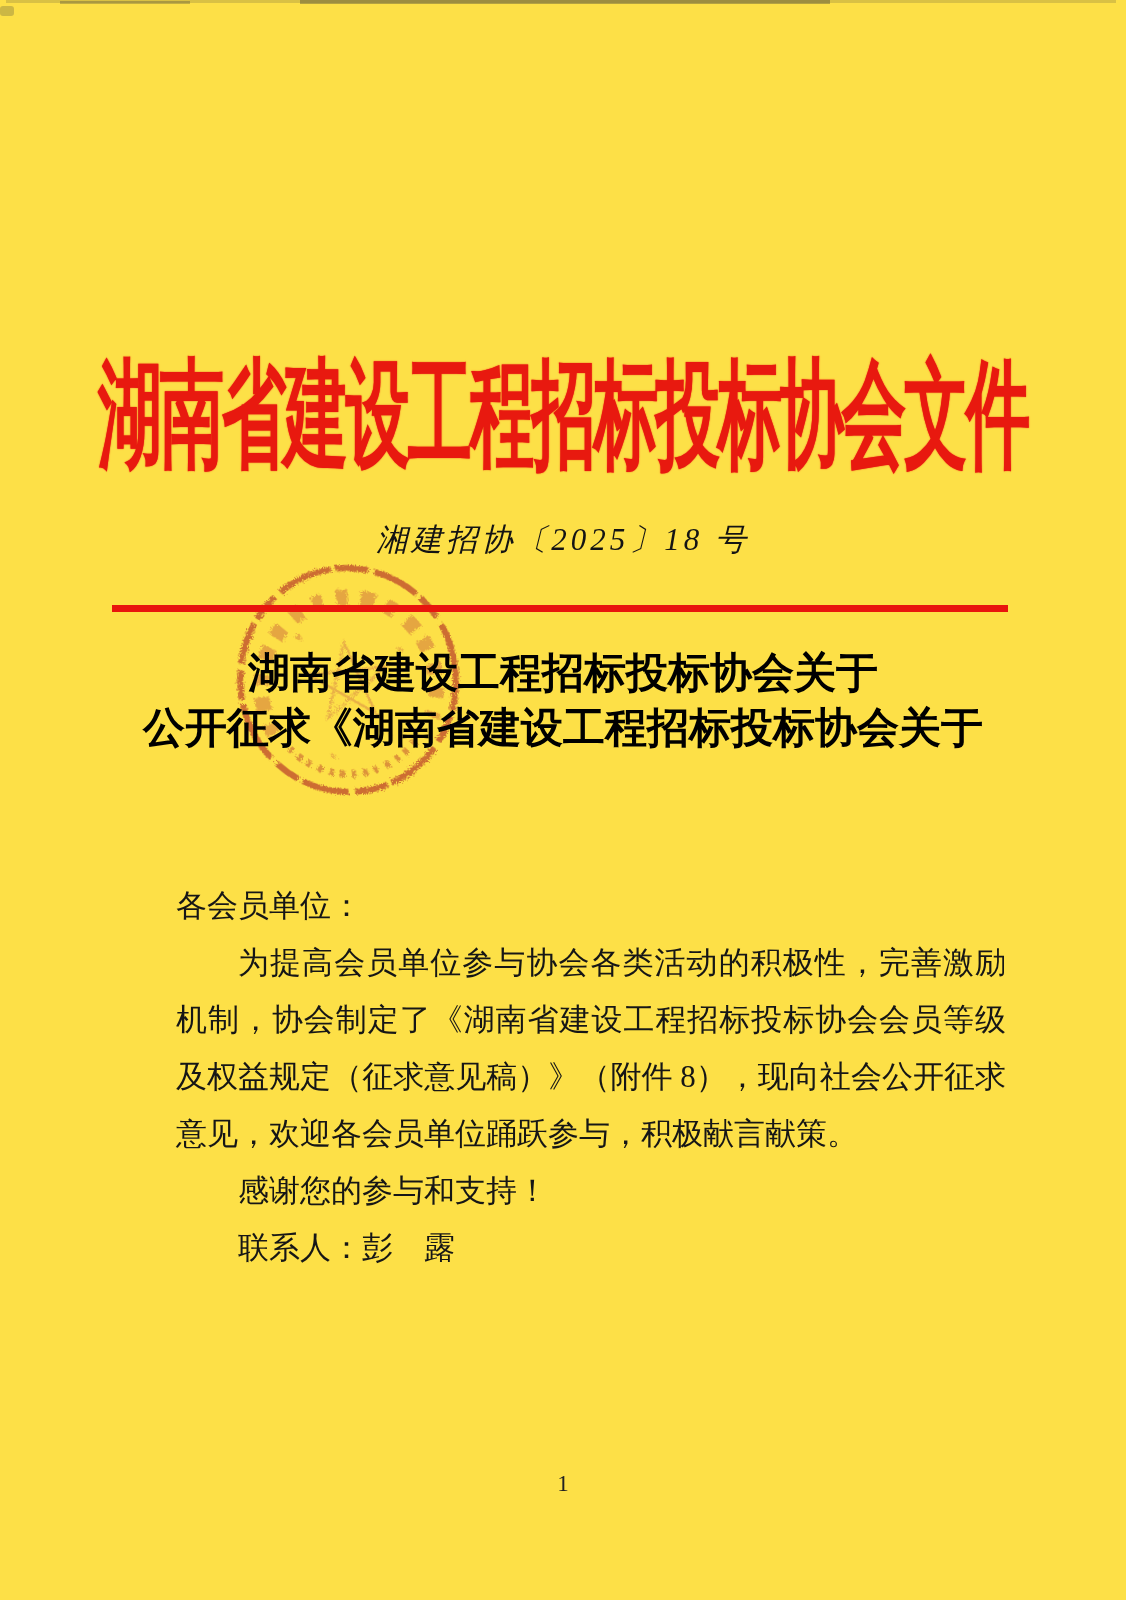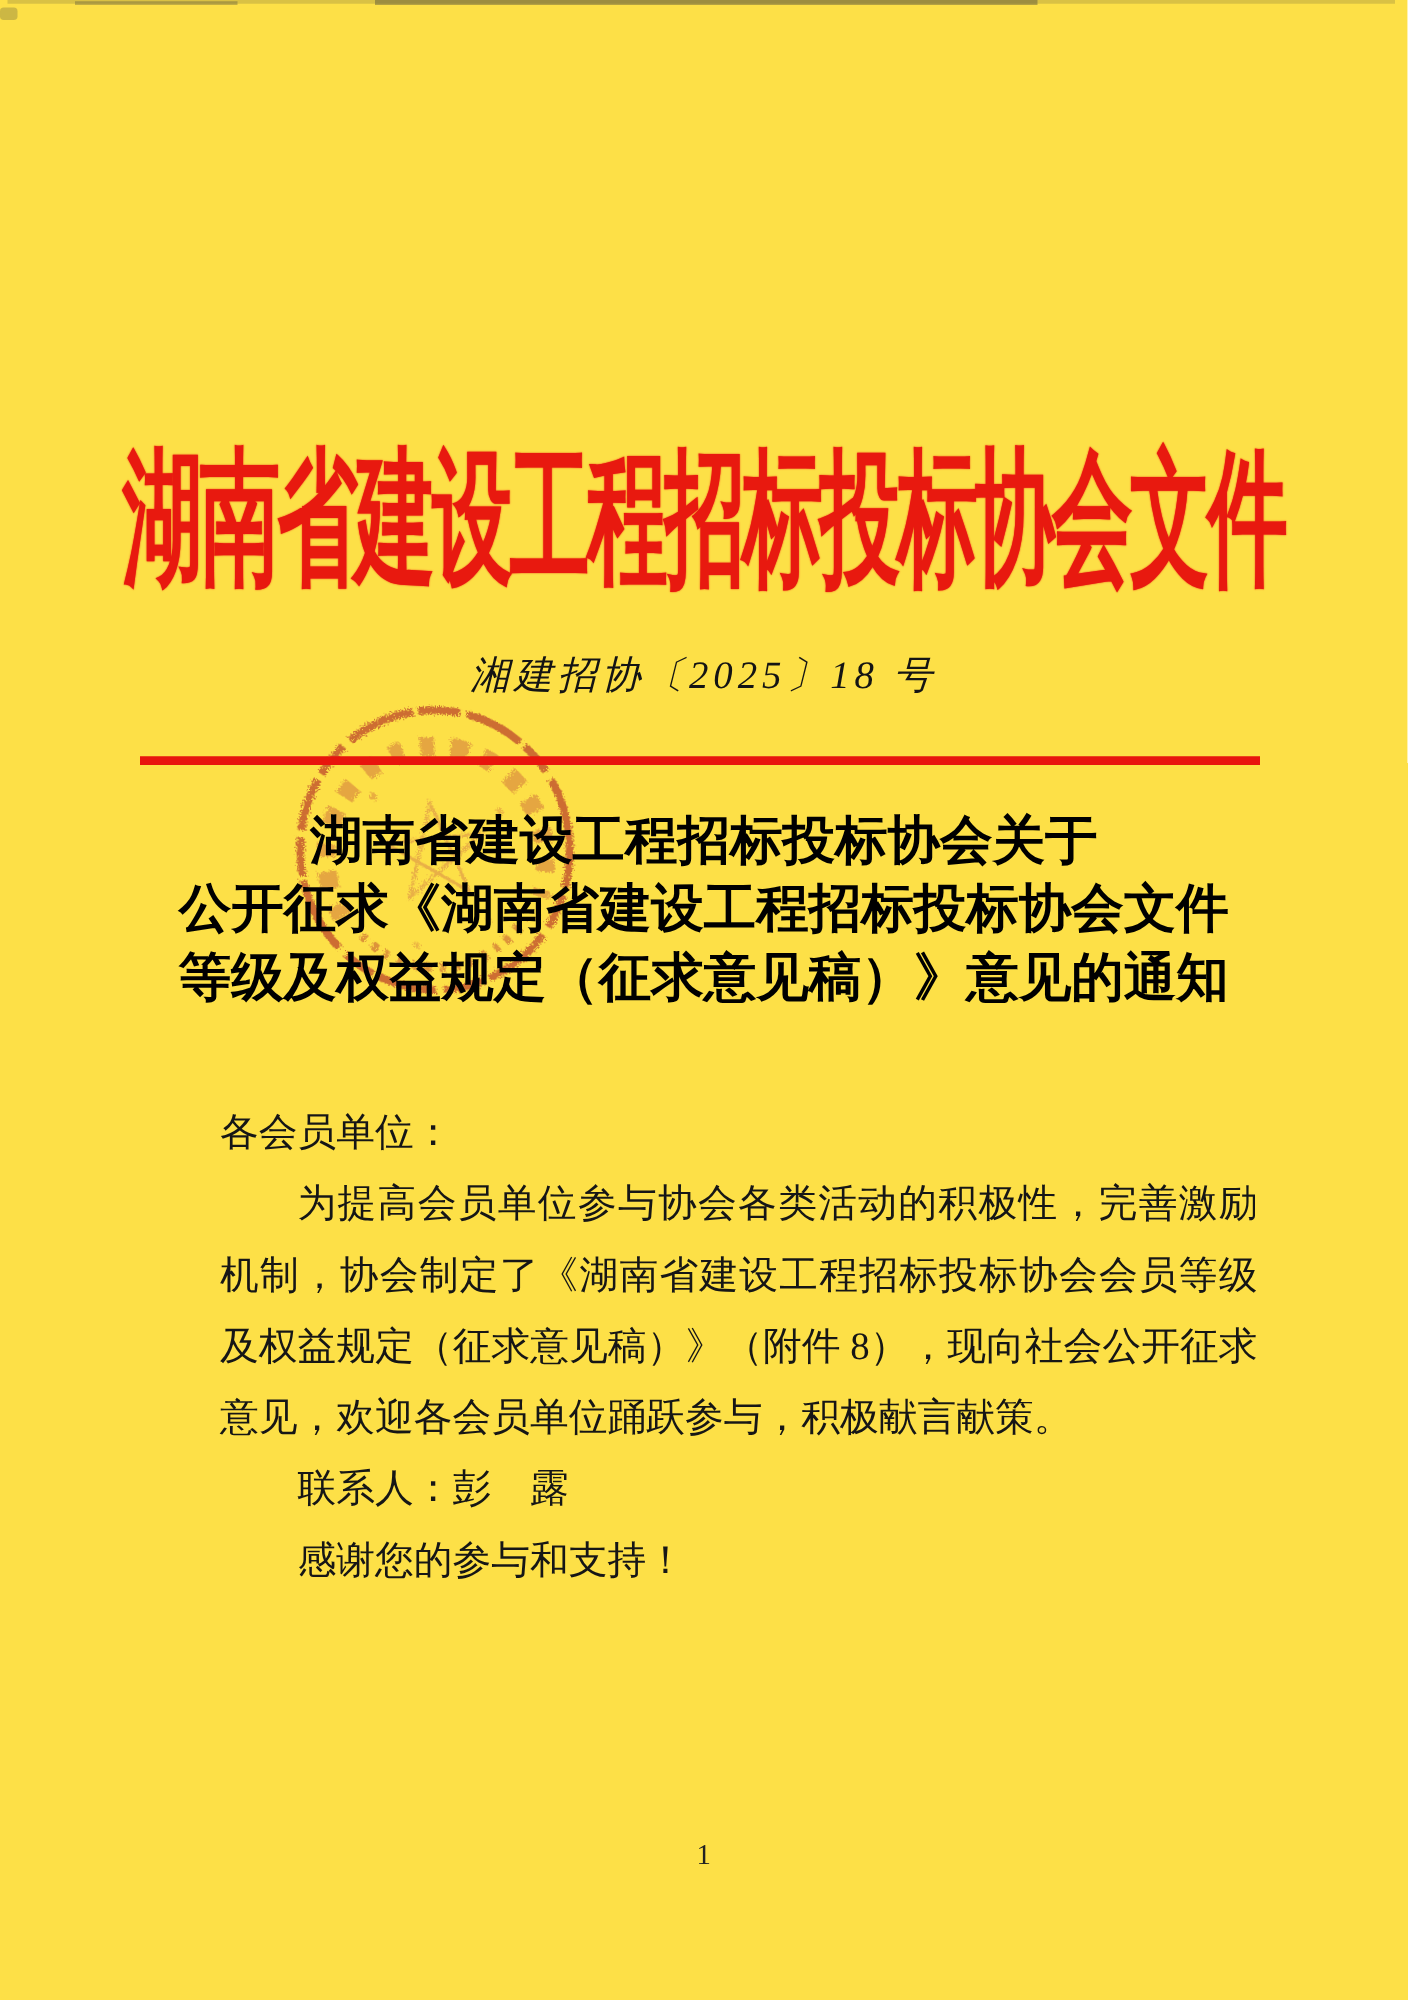--- a/index.html
+++ b/index.html
@@ -110,26 +110,25 @@
       <circle cx="168" cy="92" r="2.5" fill="#bd4035" opacity="0.3"></circle>
       <circle cx="92" cy="190" r="2.5" fill="#bd4035" opacity="0.3"></circle>
       <circle cx="150" cy="176" r="2" fill="#bd4035" opacity="0.3"></circle>
     </g>
   </svg>
 
   <div class="rule"></div>
 
   <div class="title">
     <div>湖南省建设工程招标投标协会关于</div>
-    <div>公开征求《湖南省建设工程招标投标协会文件</div>
-    <div>等级及权益规定（征求意见稿）》意见的通知</div>
+    <div>公开征求《湖南省建设工程招标投标协会关于</div>
   </div>
 
   <div class="bodytext">
     <p>各会员单位：</p>
     <p class="indent">为提高会员单位参与协会各类活动的积极性，完善激励机制，协会制定了《湖南省建设工程招标投标协会会员等级及权益规定（征求意见稿）》（附件 8），现向社会公开征求意见，欢迎各会员单位踊跃参与，积极献言献策。</p>
+    <p class="indent">感谢您的参与和支持！</p>
     <p class="indent">联系人：彭　露</p>
-    <p class="indent">感谢您的参与和支持！</p>
   </div>
 
   <div class="pagenum">1</div>
 
 </div>
 
 </body></html>

